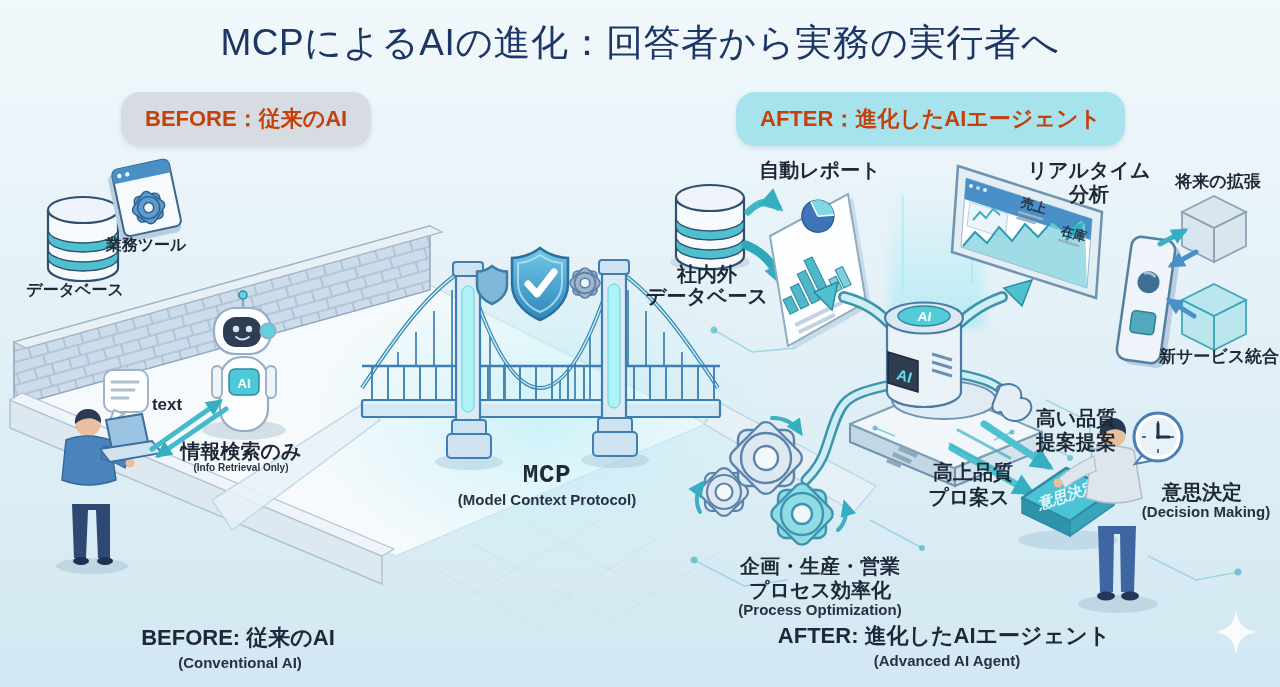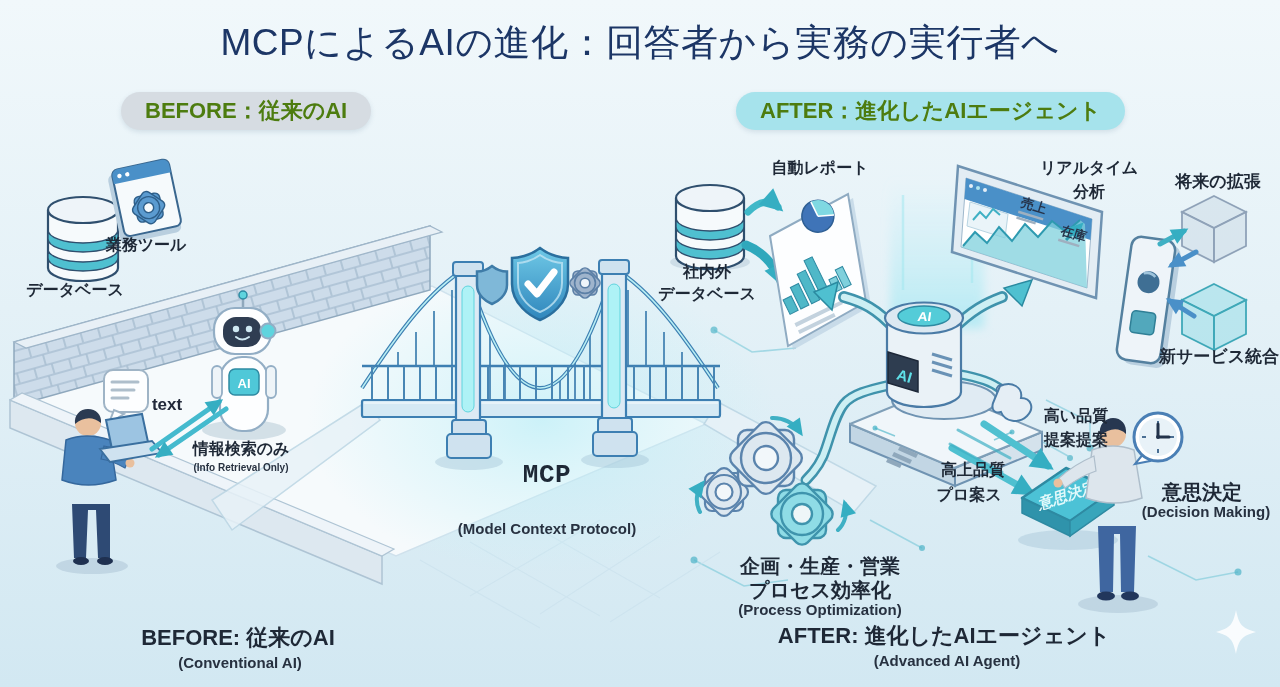--- a/index.html
+++ b/index.html
@@ -5,29 +5,29 @@
   html,body{margin:0;padding:0;background:#dfeef6;}
   .stage{position:relative;width:1280px;height:687px;overflow:hidden;
     background:linear-gradient(180deg,#f1f8fb 0%,#e4f1f7 45%,#d2e8f2 100%);
     font-family:"Liberation Sans","DejaVu Sans",sans-serif;}
   .stage svg{position:absolute;left:0;top:0;}
   .lb{position:absolute;transform:translateX(-50%);white-space:nowrap;font-weight:800;
       color:#1e2836;text-align:center;line-height:1.12;}
   .title{position:absolute;left:640px;top:18px;transform:translateX(-50%);
       font-size:37px;font-weight:400;color:#1c3666;letter-spacing:.5px;white-space:nowrap;}
   .pill{position:absolute;height:38px;border-radius:19px;display:flex;align-items:center;
-      justify-content:center;font-size:22px;font-weight:800;color:#4d7c0f;padding:0 24px;
+      justify-content:center;font-size:22px;font-weight:800;color:#c2410c;padding:8px 24px;
       white-space:nowrap;box-shadow:0 2px 5px rgba(90,120,150,.18);}
   .pill-before{left:121px;top:92px;background:#d6dce2;}
   .pill-after{left:736px;top:92px;background:#a6e3ec;}
   .s14{font-size:10px;font-weight:600;color:#273140;}
   .s15{font-size:15px;font-weight:600;color:#273140;}
   .s16{font-size:16px;}
   .s17{font-size:17px;}
-  .s19{font-size:16px;}
+  .s19{font-size:20px;}
   .s20{font-size:20px;}
   .s26{font-size:22px;}
   .mcp{font-size:26px;letter-spacing:.5px;font-family:Liberation Mono, monospace;}
 </style>
 </head>
 <body>
 
 <div class="stage">
 
 <svg width="1280" height="687" viewBox="0 0 1280 687">
@@ -412,21 +412,21 @@
 <div class="pill pill-before">BEFORE：従来のAI</div>
 <div class="pill pill-after">AFTER：進化したAIエージェント</div>
 
 <div class="lb s16" style="left:75px;top:281px">データベース</div>
 <div class="lb s16" style="left:146px;top:236px">業務ツール</div>
 <div class="lb s17" style="left:167px;top:395px;font-weight:700;color:#22293a">text</div>
 <div class="lb s19" style="left:241px;top:440px">情報検索のみ</div>
 <div class="lb s14" style="left:241px;top:462px">(Info Retrieval Only)</div>
 
 <div class="lb mcp" style="left:547px;top:461px">MCP</div>
-<div class="lb s15" style="left:547px;top:521px">(Model Context Protocol)</div>
+<div class="lb s15" style="left:547px;top:492px">(Model Context Protocol)</div>
 
 <div class="lb s19" style="left:707px;top:263px">社内外</div>
 <div class="lb s19" style="left:707px;top:285px">データベース</div>
 <div class="lb s19" style="left:820px;top:159px">自動レポート</div>
 <div class="lb s19" style="left:1089px;top:159px">リアルタイム</div>
 <div class="lb s19" style="left:1089px;top:183px">分析</div>
 <div class="lb s17" style="left:1218px;top:172px">将来の拡張</div>
 <div class="lb s17" style="left:1219px;top:347px">新サービス統合</div>
 
 <div class="lb s19" style="left:1076px;top:407px">高い品質</div>

